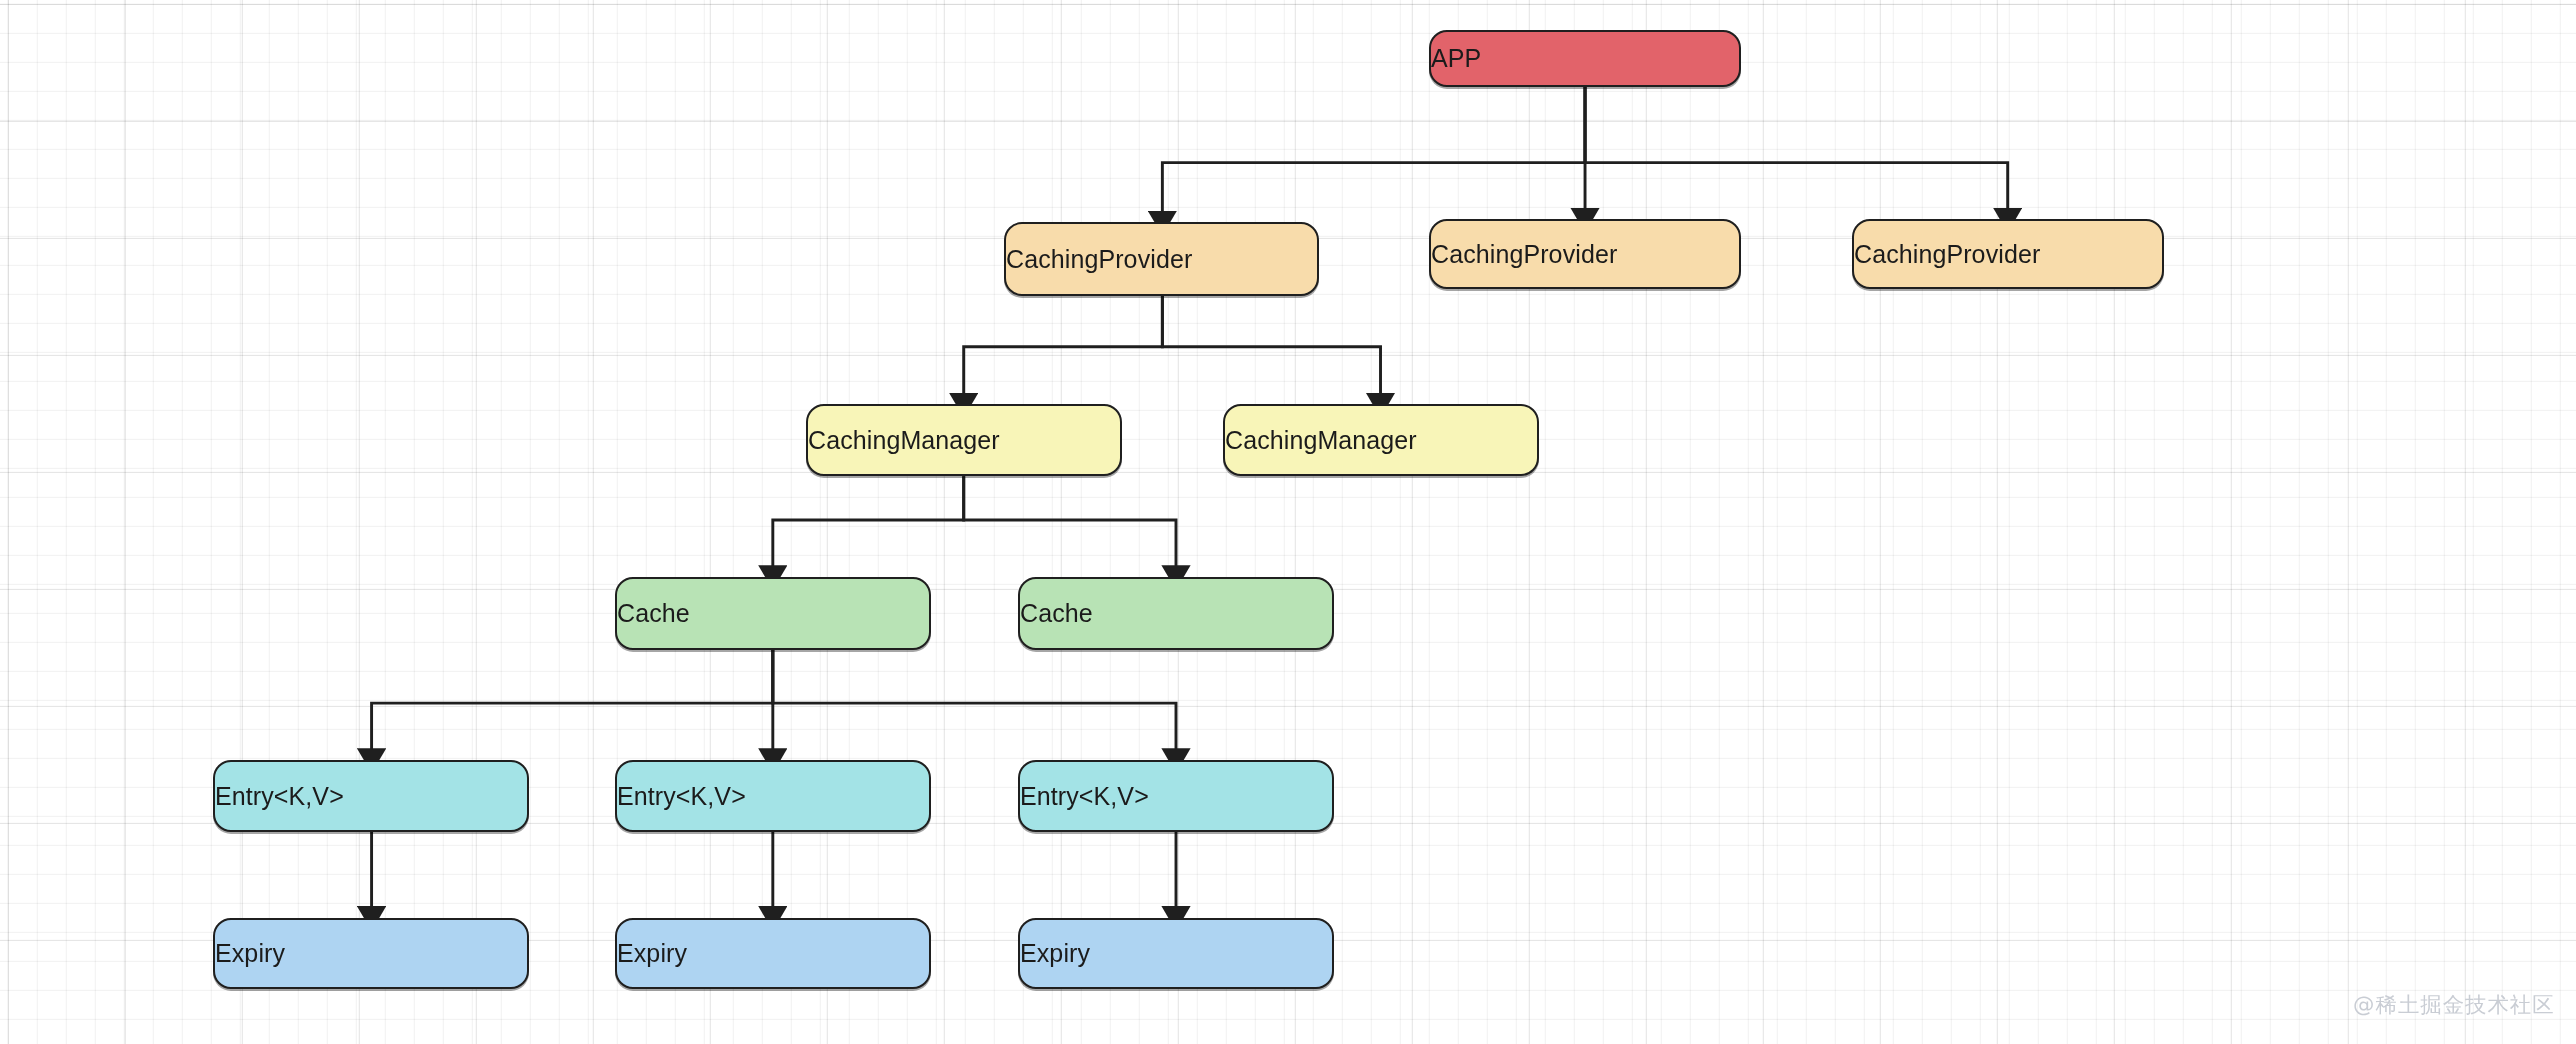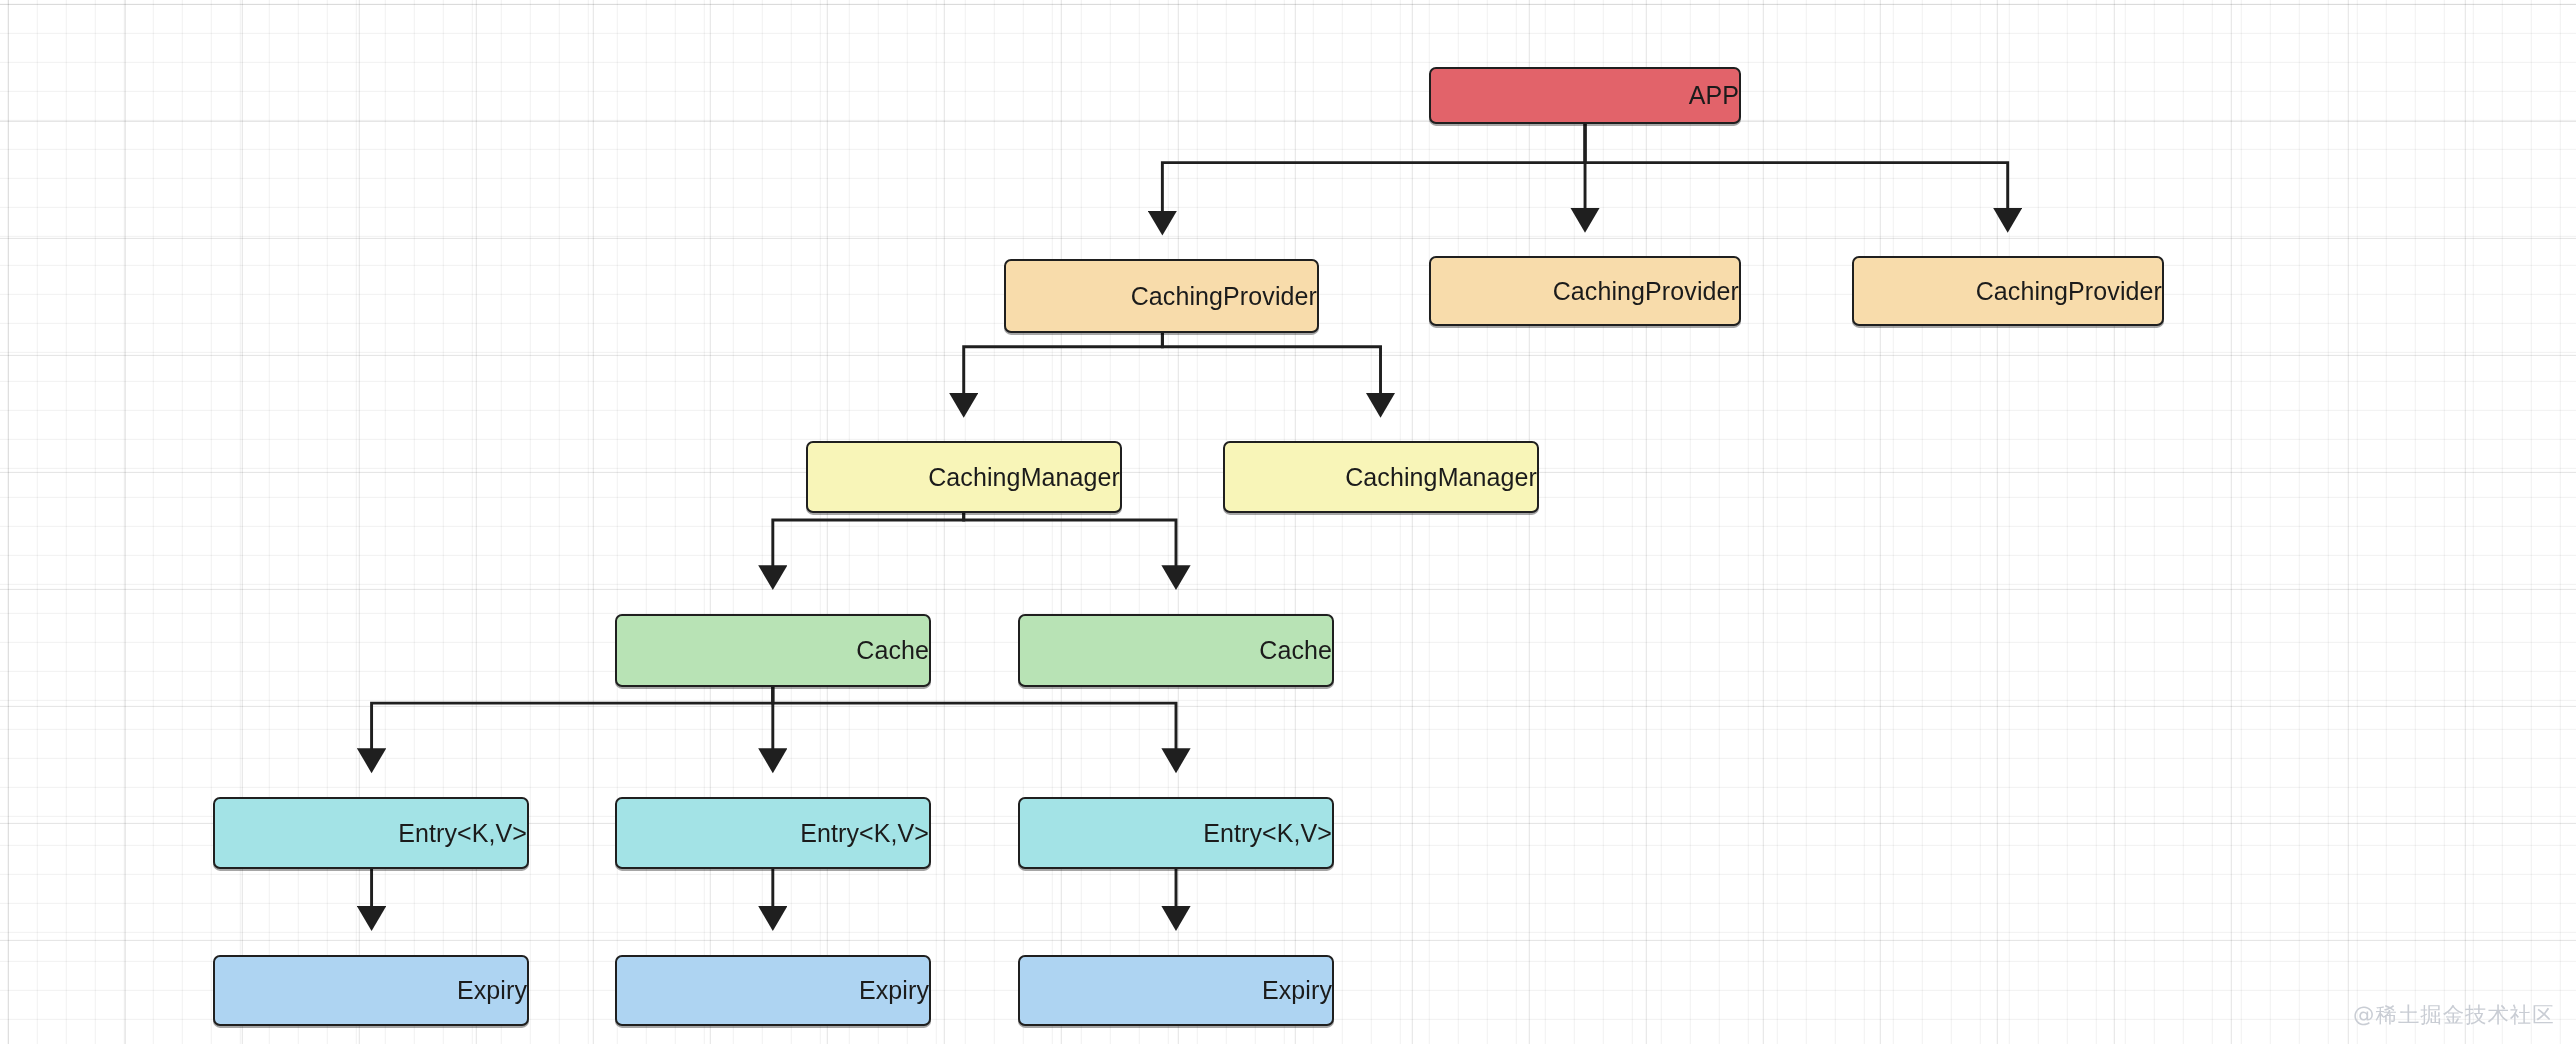--- a/index.html
+++ b/index.html
@@ -31,39 +31,38 @@
     left: 0; top: 0;
     width: 2576px;
     height: 1044px;
     pointer-events: none;
   }
   .node {
     position: absolute;
     box-sizing: border-box;
     display: flex;
     align-items: center;
-    justify-content: flex-end;
+    justify-content: flex-start;
     border: 2.9px solid #1f1f1f;
-    border-radius: 7px;
+    border-radius: 18px;
     color: #1b1b1b;
     font-size: 25px;
     font-family: "Liberation Sans", sans-serif;
     letter-spacing: 0.1px;
     box-shadow: 0 1.9px 0 rgba(0,0,0,0.35);
     user-select: none;
-    margin-top: 37px;
   }
   .node-label {
     white-space: nowrap;
     line-height: 1;
   }
   .watermark {
     position: absolute;
     right: 21.4px;
-    bottom: 15px;
+    bottom: 25px;
     font-size: 21.4px;
     color: #c9cdd4;
     font-family: "DejaVu Sans", sans-serif;
     letter-spacing: 1px;
     user-select: none;
   }
 </style>
 </head>
 <body>
 

